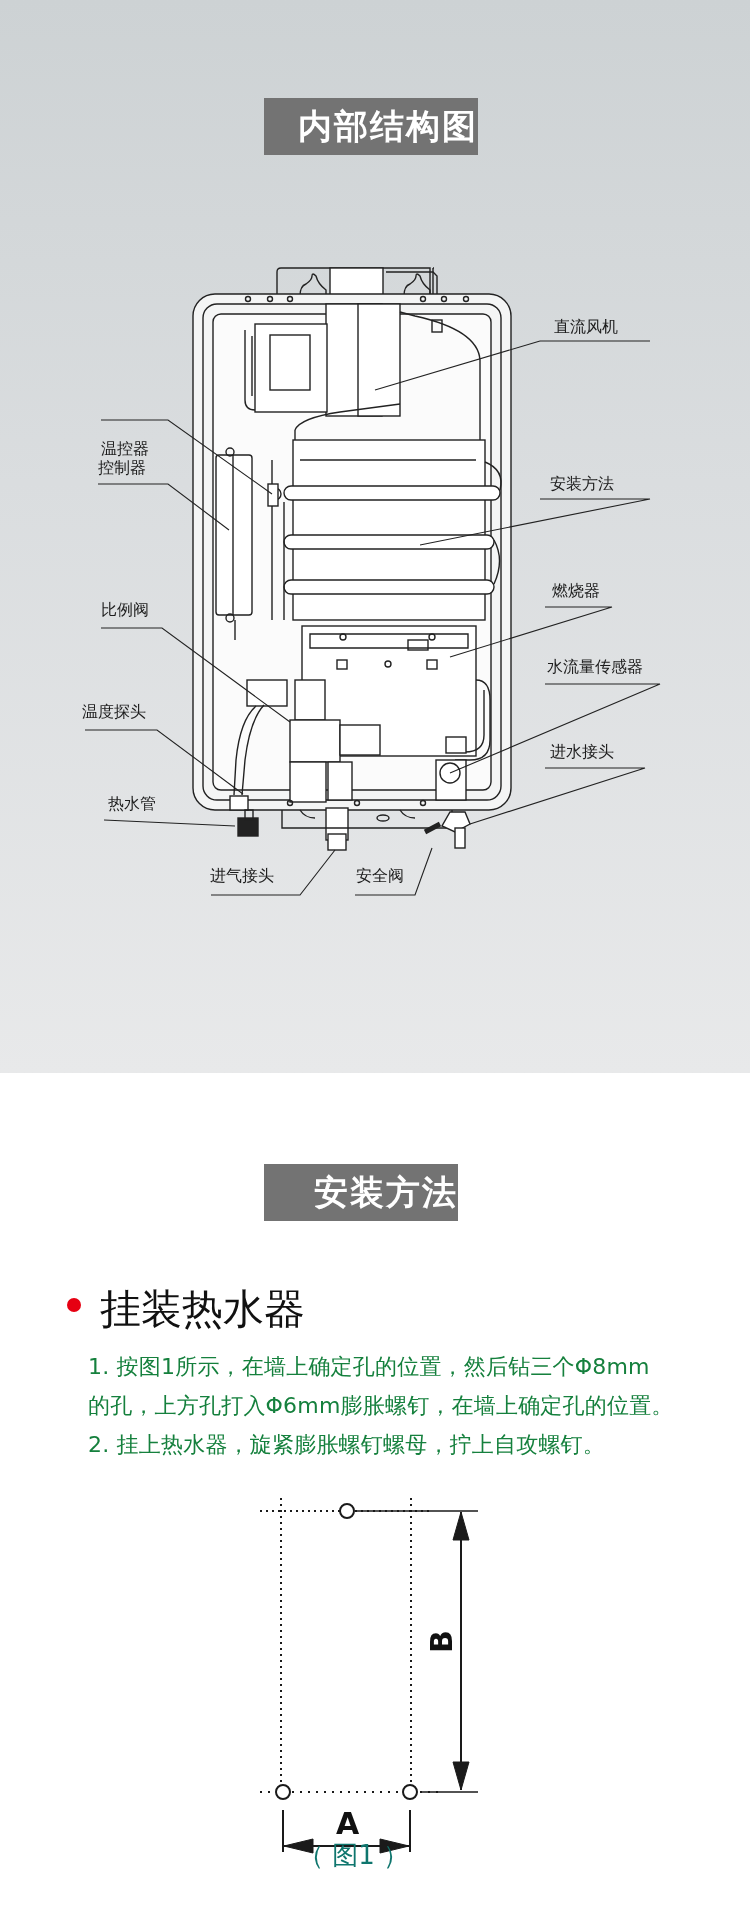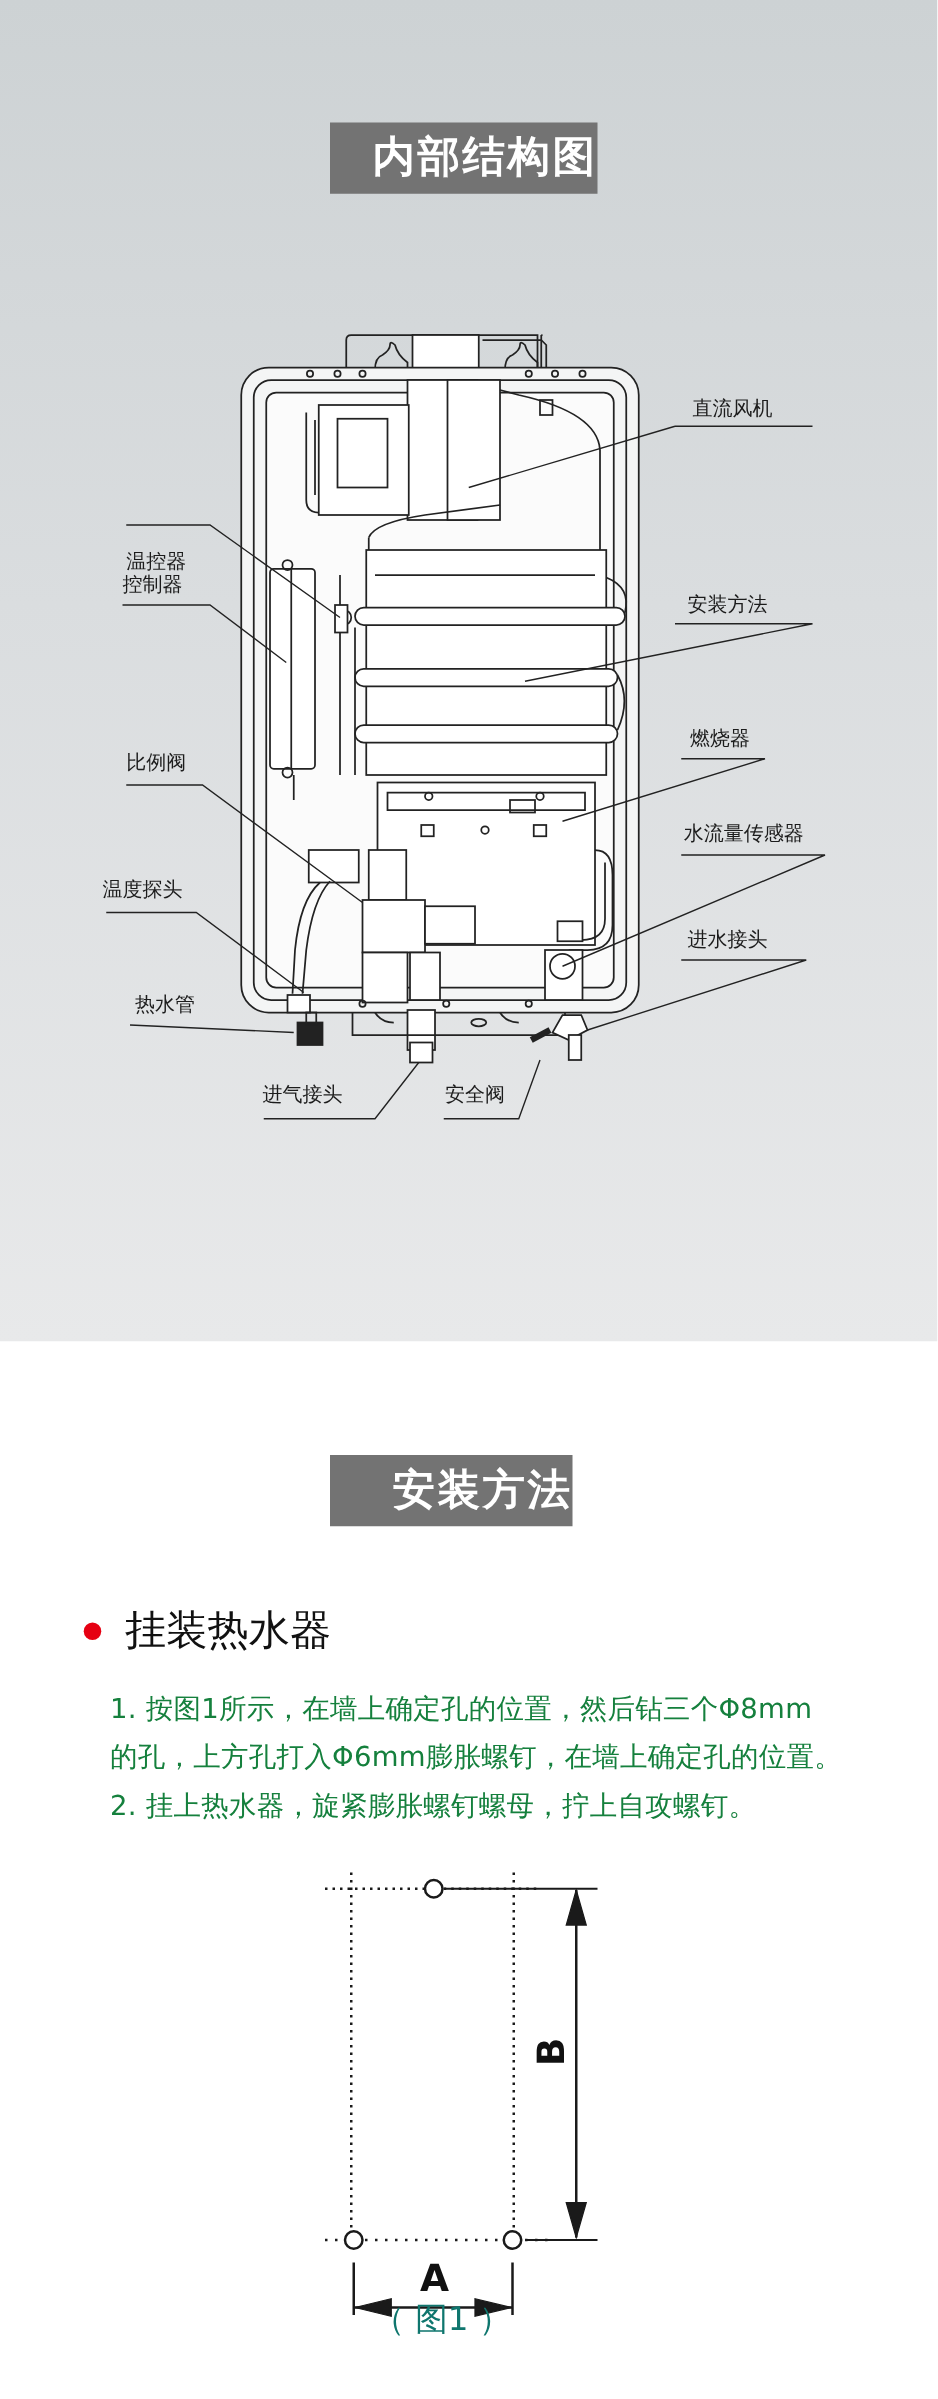--- a/index.html
+++ b/index.html
@@ -3,21 +3,21 @@
 <meta charset="utf-8">
 <style>
   html, body { margin:0; padding:0; }
   body { width:750px; height:1919px; background:#ffffff; font-family:"DejaVu Sans","Liberation Sans",sans-serif; color:#1a1a1a; position:relative; overflow:hidden; }
   .top-section { position:absolute; left:0; top:0; width:750px; height:1073px; background:linear-gradient(180deg,#cdd2d4 0%,#dadddf 45%,#e8e9ea 100%); }
   .title-badge { position:absolute; background:#737373; color:#fff; font-weight:bold; font-size:34px; text-align:right; letter-spacing:2px; }
   .badge-structure { left:264px; top:98px; width:214px; height:57px; line-height:57px; }
   .badge-install { left:264px; top:1164px; width:194px; height:57px; line-height:57px; }
   .diagram { position:absolute; left:0; top:0; width:750px; height:1073px; }
   .label { position:absolute; font-size:16px; color:#1c1c1c; white-space:nowrap; }
-  .section-heading { position:absolute; left:100px; top:1282px; font-size:33px; color:#111; }
+  .section-heading { position:absolute; left:100px; top:1282px; font-size:41px; color:#111; }
   .red-dot { position:absolute; left:67px; top:1298px; width:14px; height:14px; border-radius:50%; background:#e60012; }
   .body-text { position:absolute; left:88px; font-size:22px; color:#15803d; white-space:nowrap; letter-spacing:0.2px; }
   .fig { position:absolute; left:0; top:1480px; width:750px; height:439px; }
   .fig-caption { position:absolute; left:298px; top:1838px; font-size:26px; color:#0f766e; }
   .dim-letter { position:absolute; font-size:30px; font-weight:bold; color:#111; }
 </style>
 </head>
 <body>
 
 <div class="top-section"></div>

